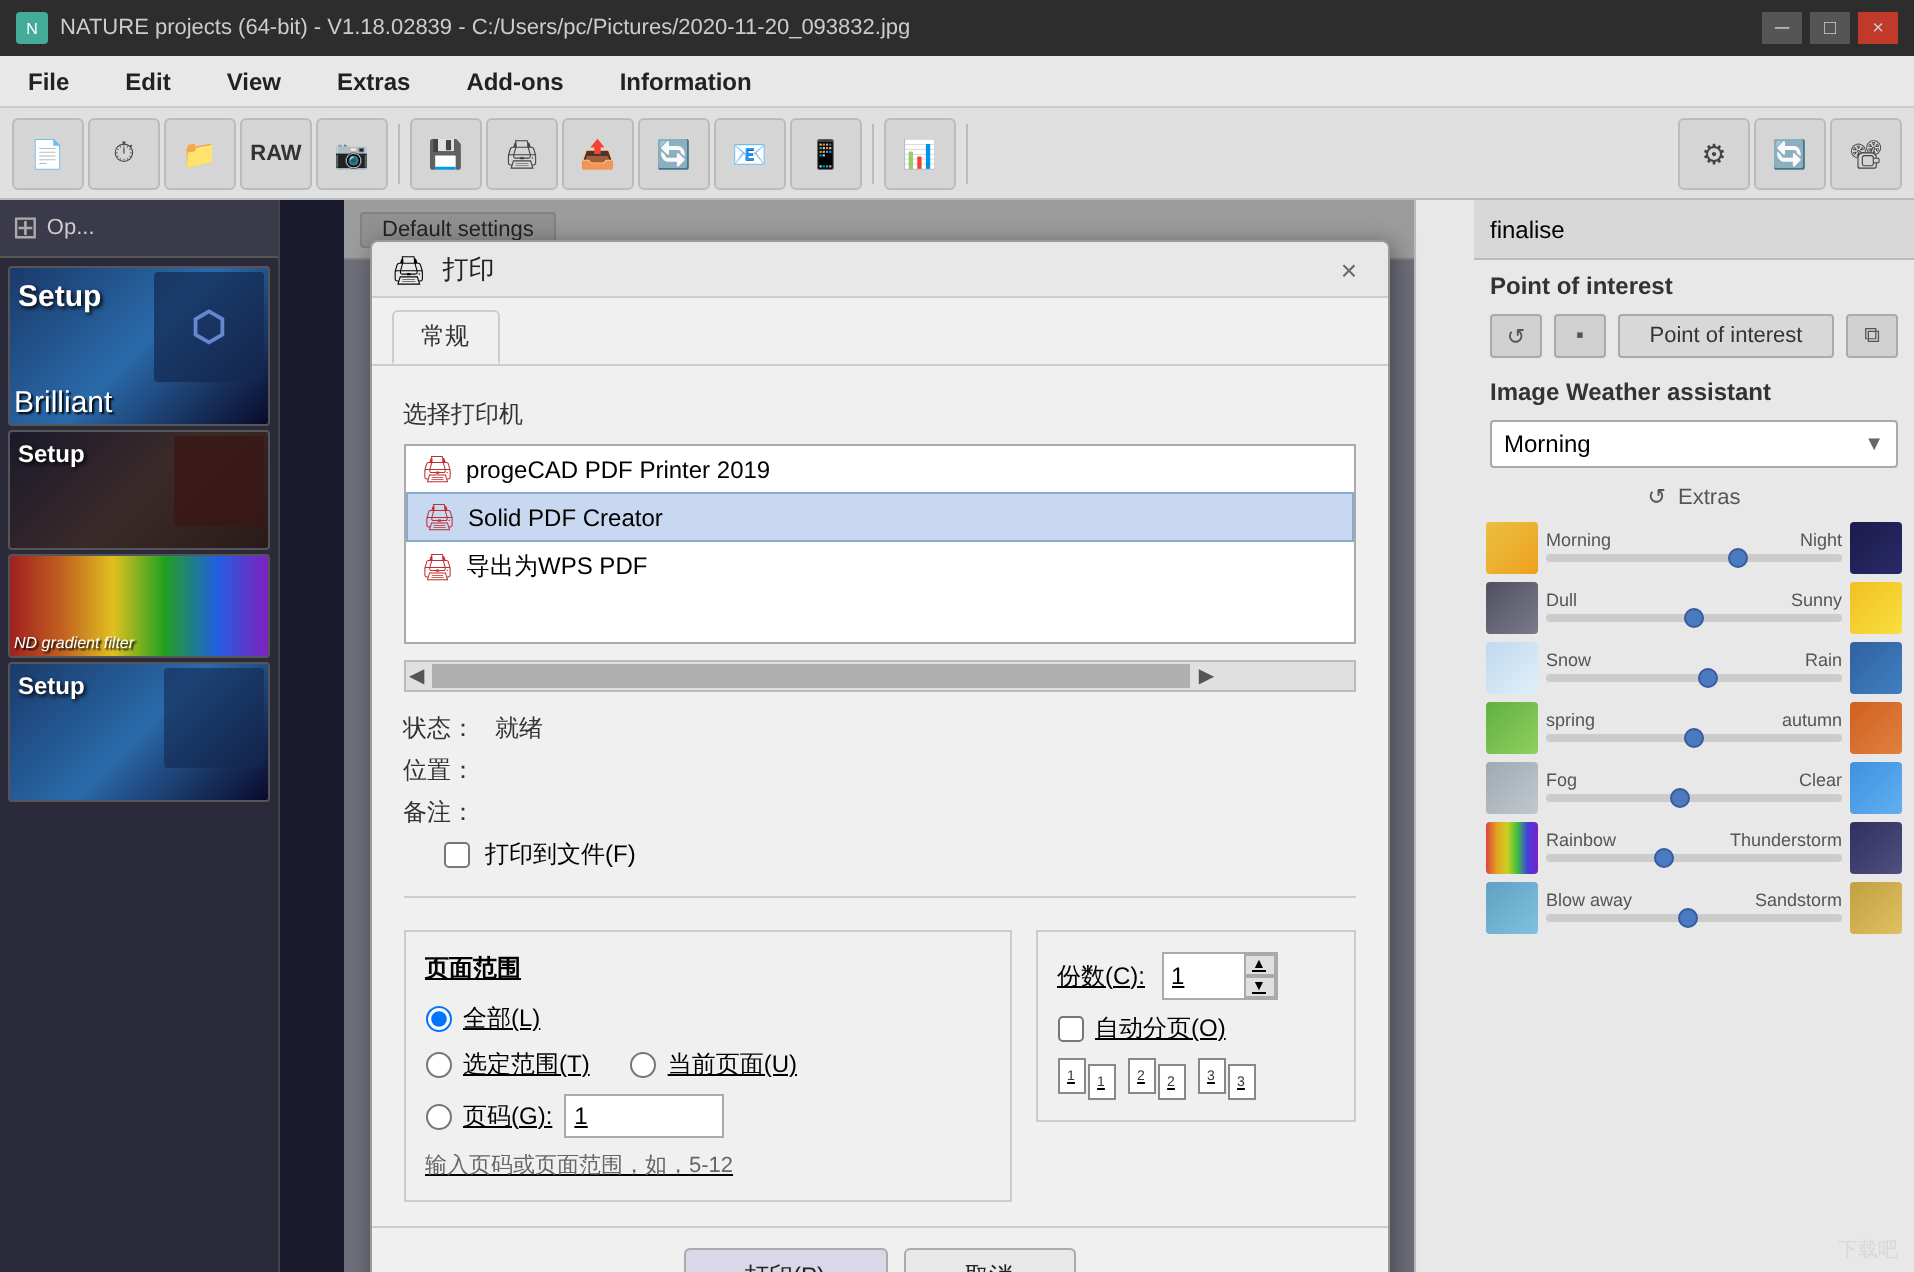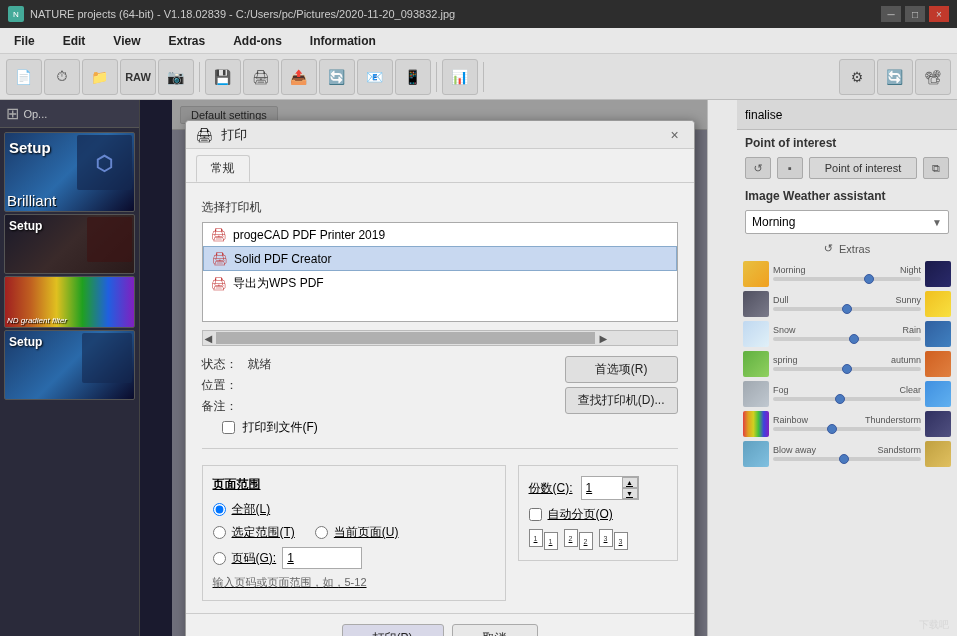--- a/index.html
+++ b/index.html
@@ -675,24 +675,20 @@
               </div>
               <div class="status-row">
                 <span class="status-label">备注：</span>
                 <span class="status-value"></span>
               </div>
               <div class="print-to-file-row">
                 <input type="checkbox" style="">
                 <label>打印到文件(F)</label>
               </div>
             </div>
-            <div class="right-buttons">
-              <button class="dialog-btn">首选项(R)</button>
-              <button class="dialog-btn">查找打印机(D)...</button>
-            </div>
           </div>
 
           <div class="divider"></div>
 
           <div style="display:flex; gap:12px; align-items:flex-start;text-decoration:underline;">
 
             <div class="page-range-section" style="flex:1;">
               <div class="page-range-title">页面范围</div>
               <div class="radio-row">
                 <input type="radio" name="pagerange" checked="" style="">

